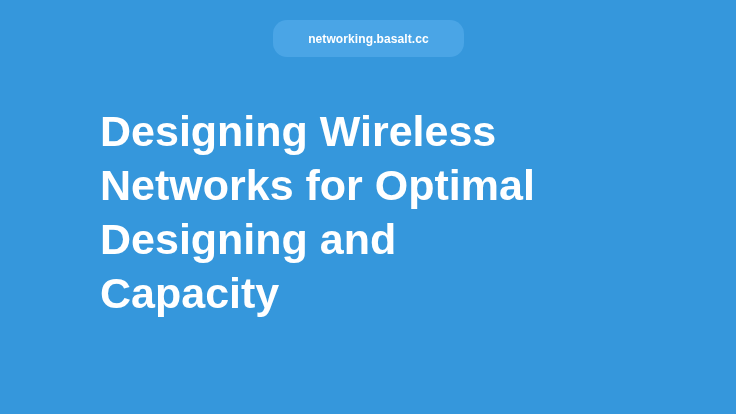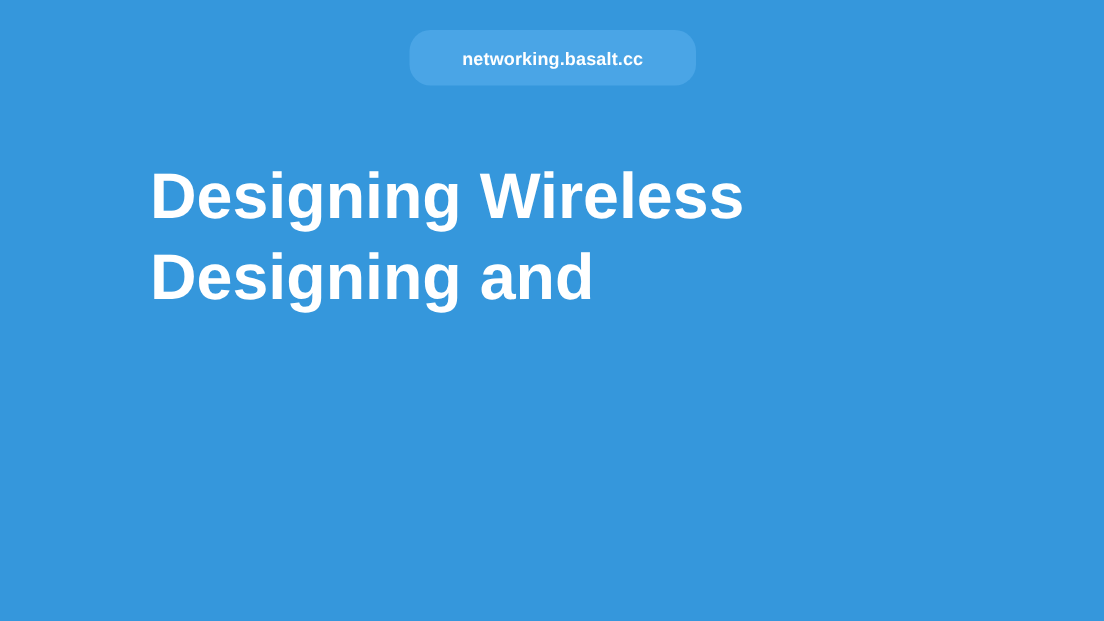--- a/index.html
+++ b/index.html
@@ -28,14 +28,16 @@
   }
   .title span { display: block; white-space: nowrap; }
 </style>
 </head>
 <body>
 
 <a class="pill">networking.basalt.cc</a>
 
 <h1 class="title">
   <span>Designing Wireless</span>
+  <span>Networks for Optimal</span>
   <span>Designing and</span>
+  <span>Capacity</span>
 </h1>
 
 </body></html>

